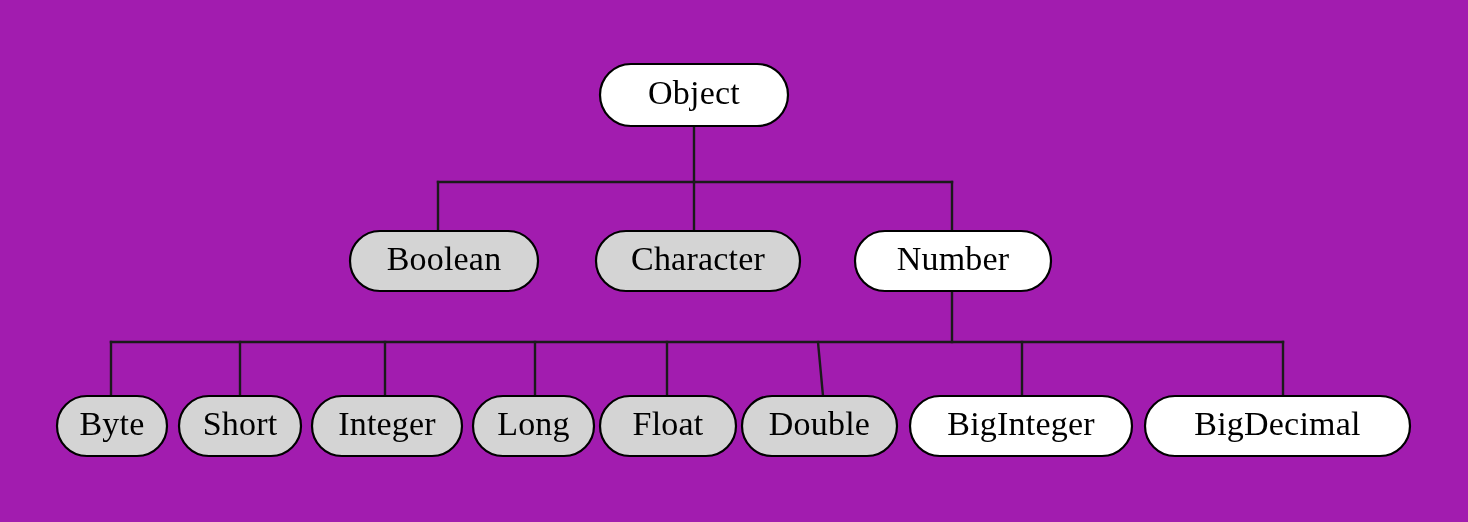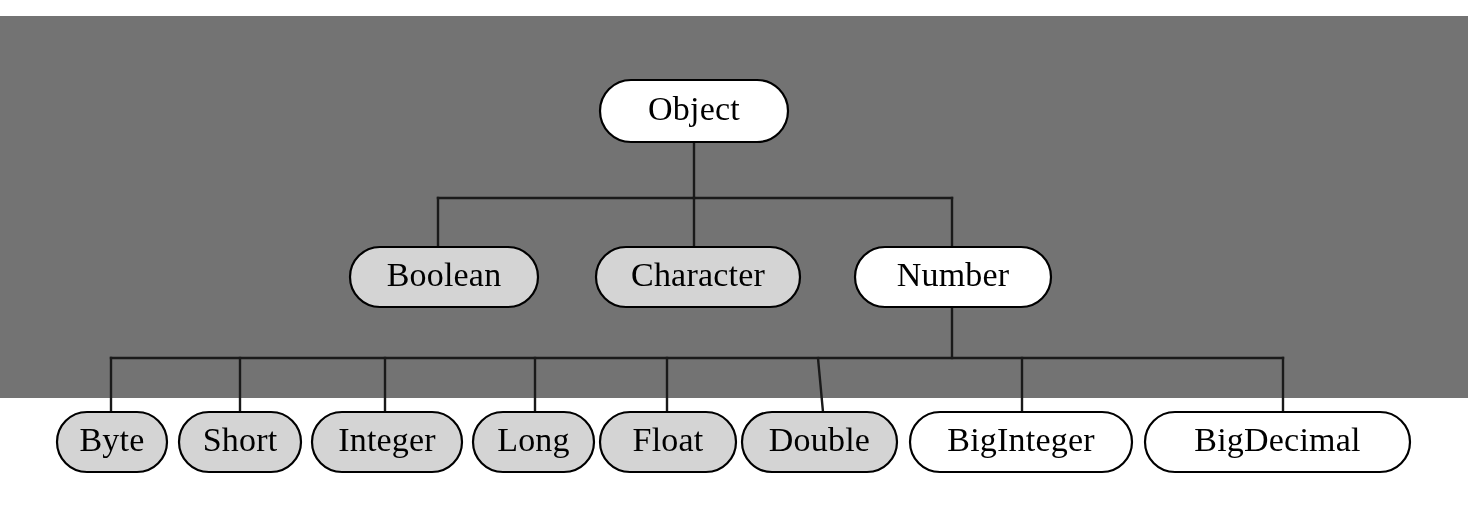--- a/index.html
+++ b/index.html
@@ -9,23 +9,22 @@
   }
   body {
     width: 1468px;
     height: 522px;
     font-family: "Liberation Serif", "DejaVu Serif", serif;
     overflow: hidden;
   }
   #diagram-root {
     position: relative;
     width: 1468px;
-    height: 382px;
-    background: #737373;
-    margin-top: 16px;
+    height: 522px;
+    background: #a21caf;
   }
   svg#class-hierarchy {
     display: block;
     width: 1468px;
     height: 522px;
   }
   .node-shape {
     stroke: #000000;
     stroke-width: 2.2;
   }

